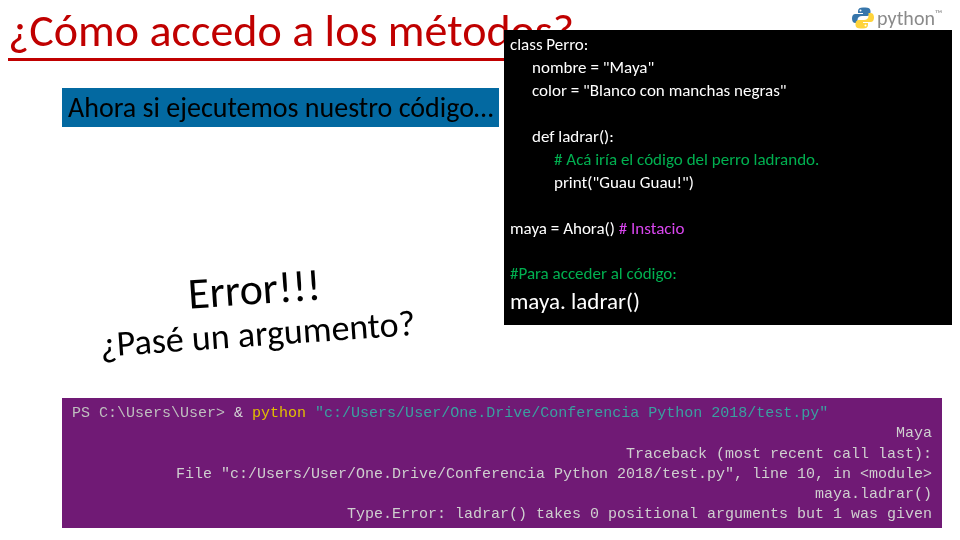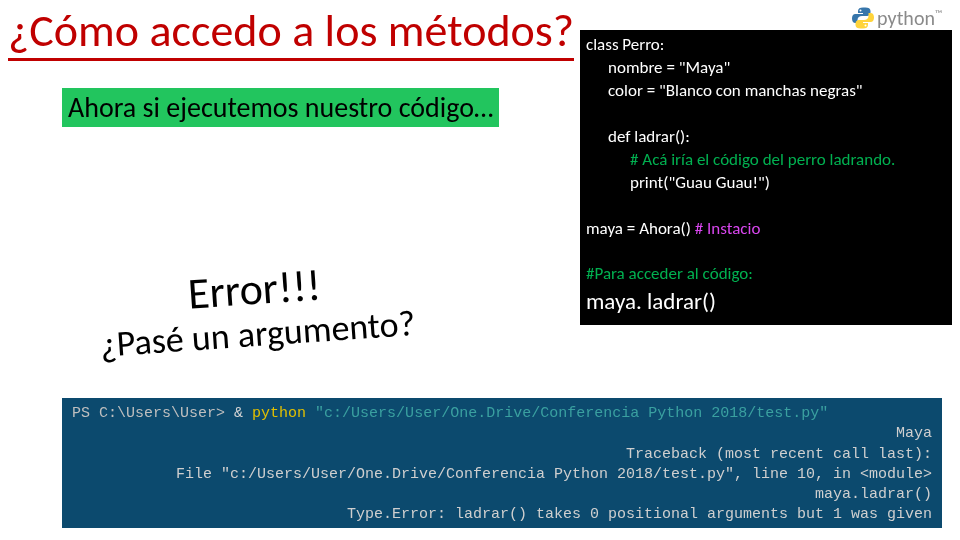--- a/index.html
+++ b/index.html
@@ -31,21 +31,21 @@
   }
   .python-logo span {
     color: #8a8a8a;
     font-size: 20px;
     font-weight: 400;
   }
   .highlight-line {
     position: absolute;
     top: 88px;
     left: 62px;
-    background: #22c55e;
+    background: #0369a1;
     font-size: 28px;
     padding: 2px 6px;
     color: #000;
   }
   .error-box {
     position: absolute;
     top: 258px;
     left: 36px;
     width: 440px;
     background: #ffffff;
@@ -60,39 +60,39 @@
   }
   .error-box .line2 {
     font-size: 36px;
     color: #000;
     margin-top: -4px;
   }
   .code-box {
     position: absolute;
     top: 30px;
     right: 8px;
-    width: 372px;
+    width: 448px;
     background: #000000;
     color: #ffffff;
     font-size: 17px;
     line-height: 1.35;
     padding: 4px 6px 8px 6px;
   }
   .code-box .indent1 { padding-left: 22px; }
   .code-box .comment-green { color: #00b050; }
   .code-box .comment-yellow { color: #d946ef; }
   .code-box .big { font-size: 23px; }
   .code-box .row { white-space: nowrap; }
   .terminal {
     position: absolute;
     left: 62px;
     top: 398px;
     width: 880px;
     height: 130px;
-    background: #0c4a6e;
+    background: #701a75;
     color: #cfcfcf;
     font-family: Consolas, "Courier New", monospace;
     font-size: 15px;
     line-height: 1.35;
     padding: 6px 10px;
     overflow: hidden;
   }
   .terminal .prompt-path { color: #bfbfbf; }
   .terminal .prompt-amp { color: #d4d4d4; }
   .terminal .cmd { color: #e2c000; }

